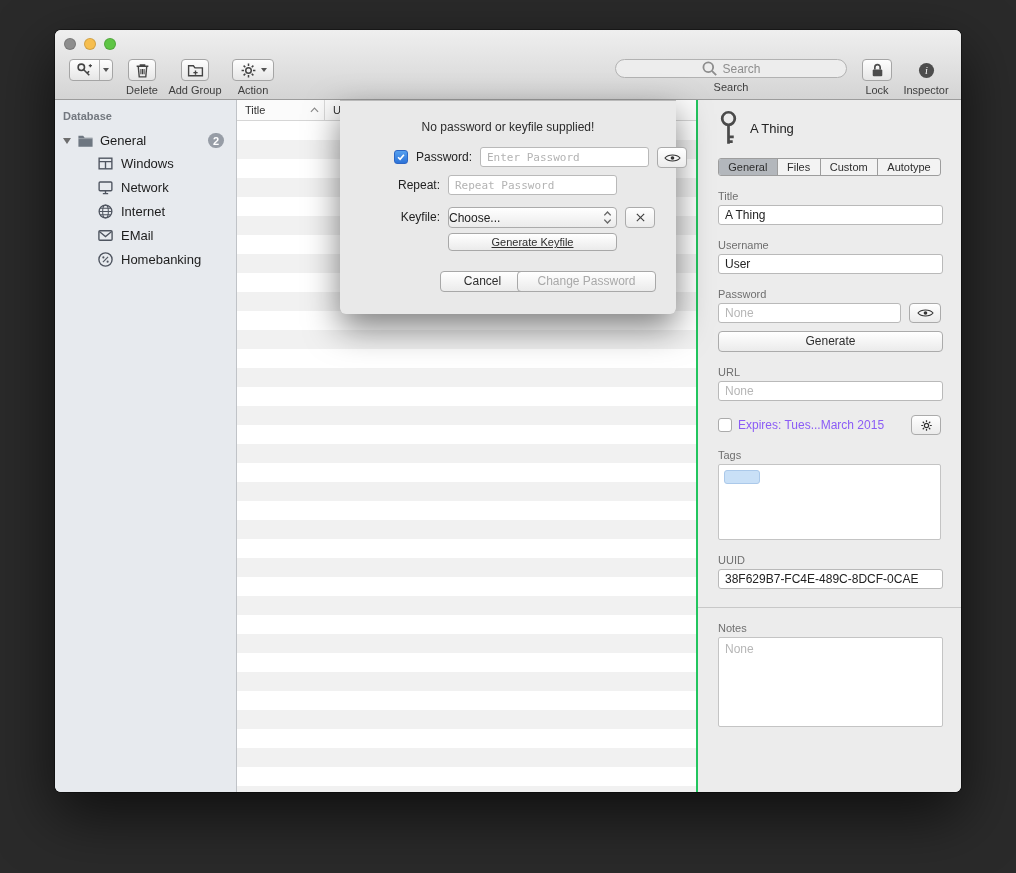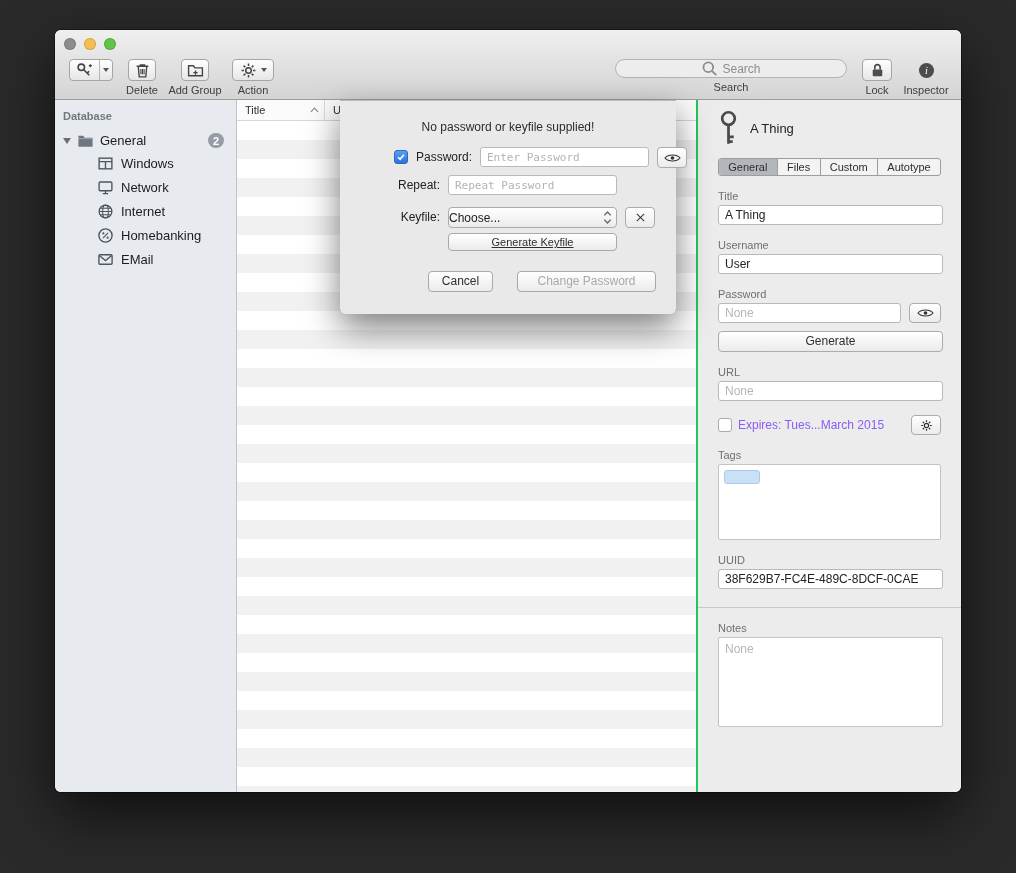--- a/index.html
+++ b/index.html
@@ -294,33 +294,33 @@
       <div class="child-row">
         <svg class="s-icon" viewBox="0 0 16 16">
             <circle cx="8" cy="8" r="6" fill="none" stroke="#4f5560" stroke-width="1.2"></circle>
             <ellipse cx="8" cy="8" rx="2.7" ry="6" fill="none" stroke="#4f5560" stroke-width="1"></ellipse>
             <path d="M2 8h12M2.9 5h10.2M2.9 11h10.2" stroke="#4f5560" stroke-width="1"></path>
           </svg>
         <span class="label">Internet</span>
       </div>
       <div class="child-row">
         <svg class="s-icon" viewBox="0 0 16 16">
+            <rect x="1.8" y="3.5" width="12.4" height="9" rx="1" fill="none" stroke="#4f5560" stroke-width="1.3"></rect>
+            <path d="M2.2 4.2L8 9l5.8-4.8" fill="none" stroke="#4f5560" stroke-width="1.2"></path>
+          </svg>
+        <span class="label">EMail</span>
+      </div>
+      <div class="child-row">
+        <svg class="s-icon" viewBox="0 0 16 16">
             <circle cx="8" cy="8" r="6.2" fill="none" stroke="#4f5560" stroke-width="1.3"></circle>
             <path d="M5.6 10.4l4.8-4.8" stroke="#4f5560" stroke-width="1.1"></path>
             <circle cx="6" cy="6" r="1" fill="#4f5560"></circle>
             <circle cx="10" cy="10" r="1" fill="#4f5560"></circle>
           </svg>
         <span class="label">Homebanking</span>
-      </div>
-      <div class="child-row">
-        <svg class="s-icon" viewBox="0 0 16 16">
-            <rect x="1.8" y="3.5" width="12.4" height="9" rx="1" fill="none" stroke="#4f5560" stroke-width="1.3"></rect>
-            <path d="M2.2 4.2L8 9l5.8-4.8" fill="none" stroke="#4f5560" stroke-width="1.2"></path>
-          </svg>
-        <span class="label">EMail</span>
       </div>
     </div>
 
     <div class="main">
       <div class="table-header">
         <div class="col-title">
           <span>Title</span>
           <svg width="9" height="6" viewBox="0 0 10 6">
               <path d="M1 5l4-4 4 4" stroke="#8a8a8a" stroke-width="1.3" fill="none"></path>
             </svg>
@@ -431,17 +431,17 @@
       </div>
       <div class="icon-btn" style="top:0;">
         <svg width="11" height="11" viewBox="0 0 12 12">
             <path d="M2 2l8 8M10 2l-8 8" stroke="#444" stroke-width="1.3"></path>
           </svg>
       </div>
     </div>
 
     <div class="sheet-btn gen-keyfile">Generate Keyfile</div>
 
-    <div class="sheet-btn" style="left:88px; top:171px; width:65px;">Cancel</div>
+    <div class="sheet-btn" style="left:100px; top:171px; width:85px;">Cancel</div>
     <div class="sheet-btn disabled" style="left:177px; top:171px; width:139px;">Change Password</div>
   </div>
 
 </div>
 
 </body></html>

